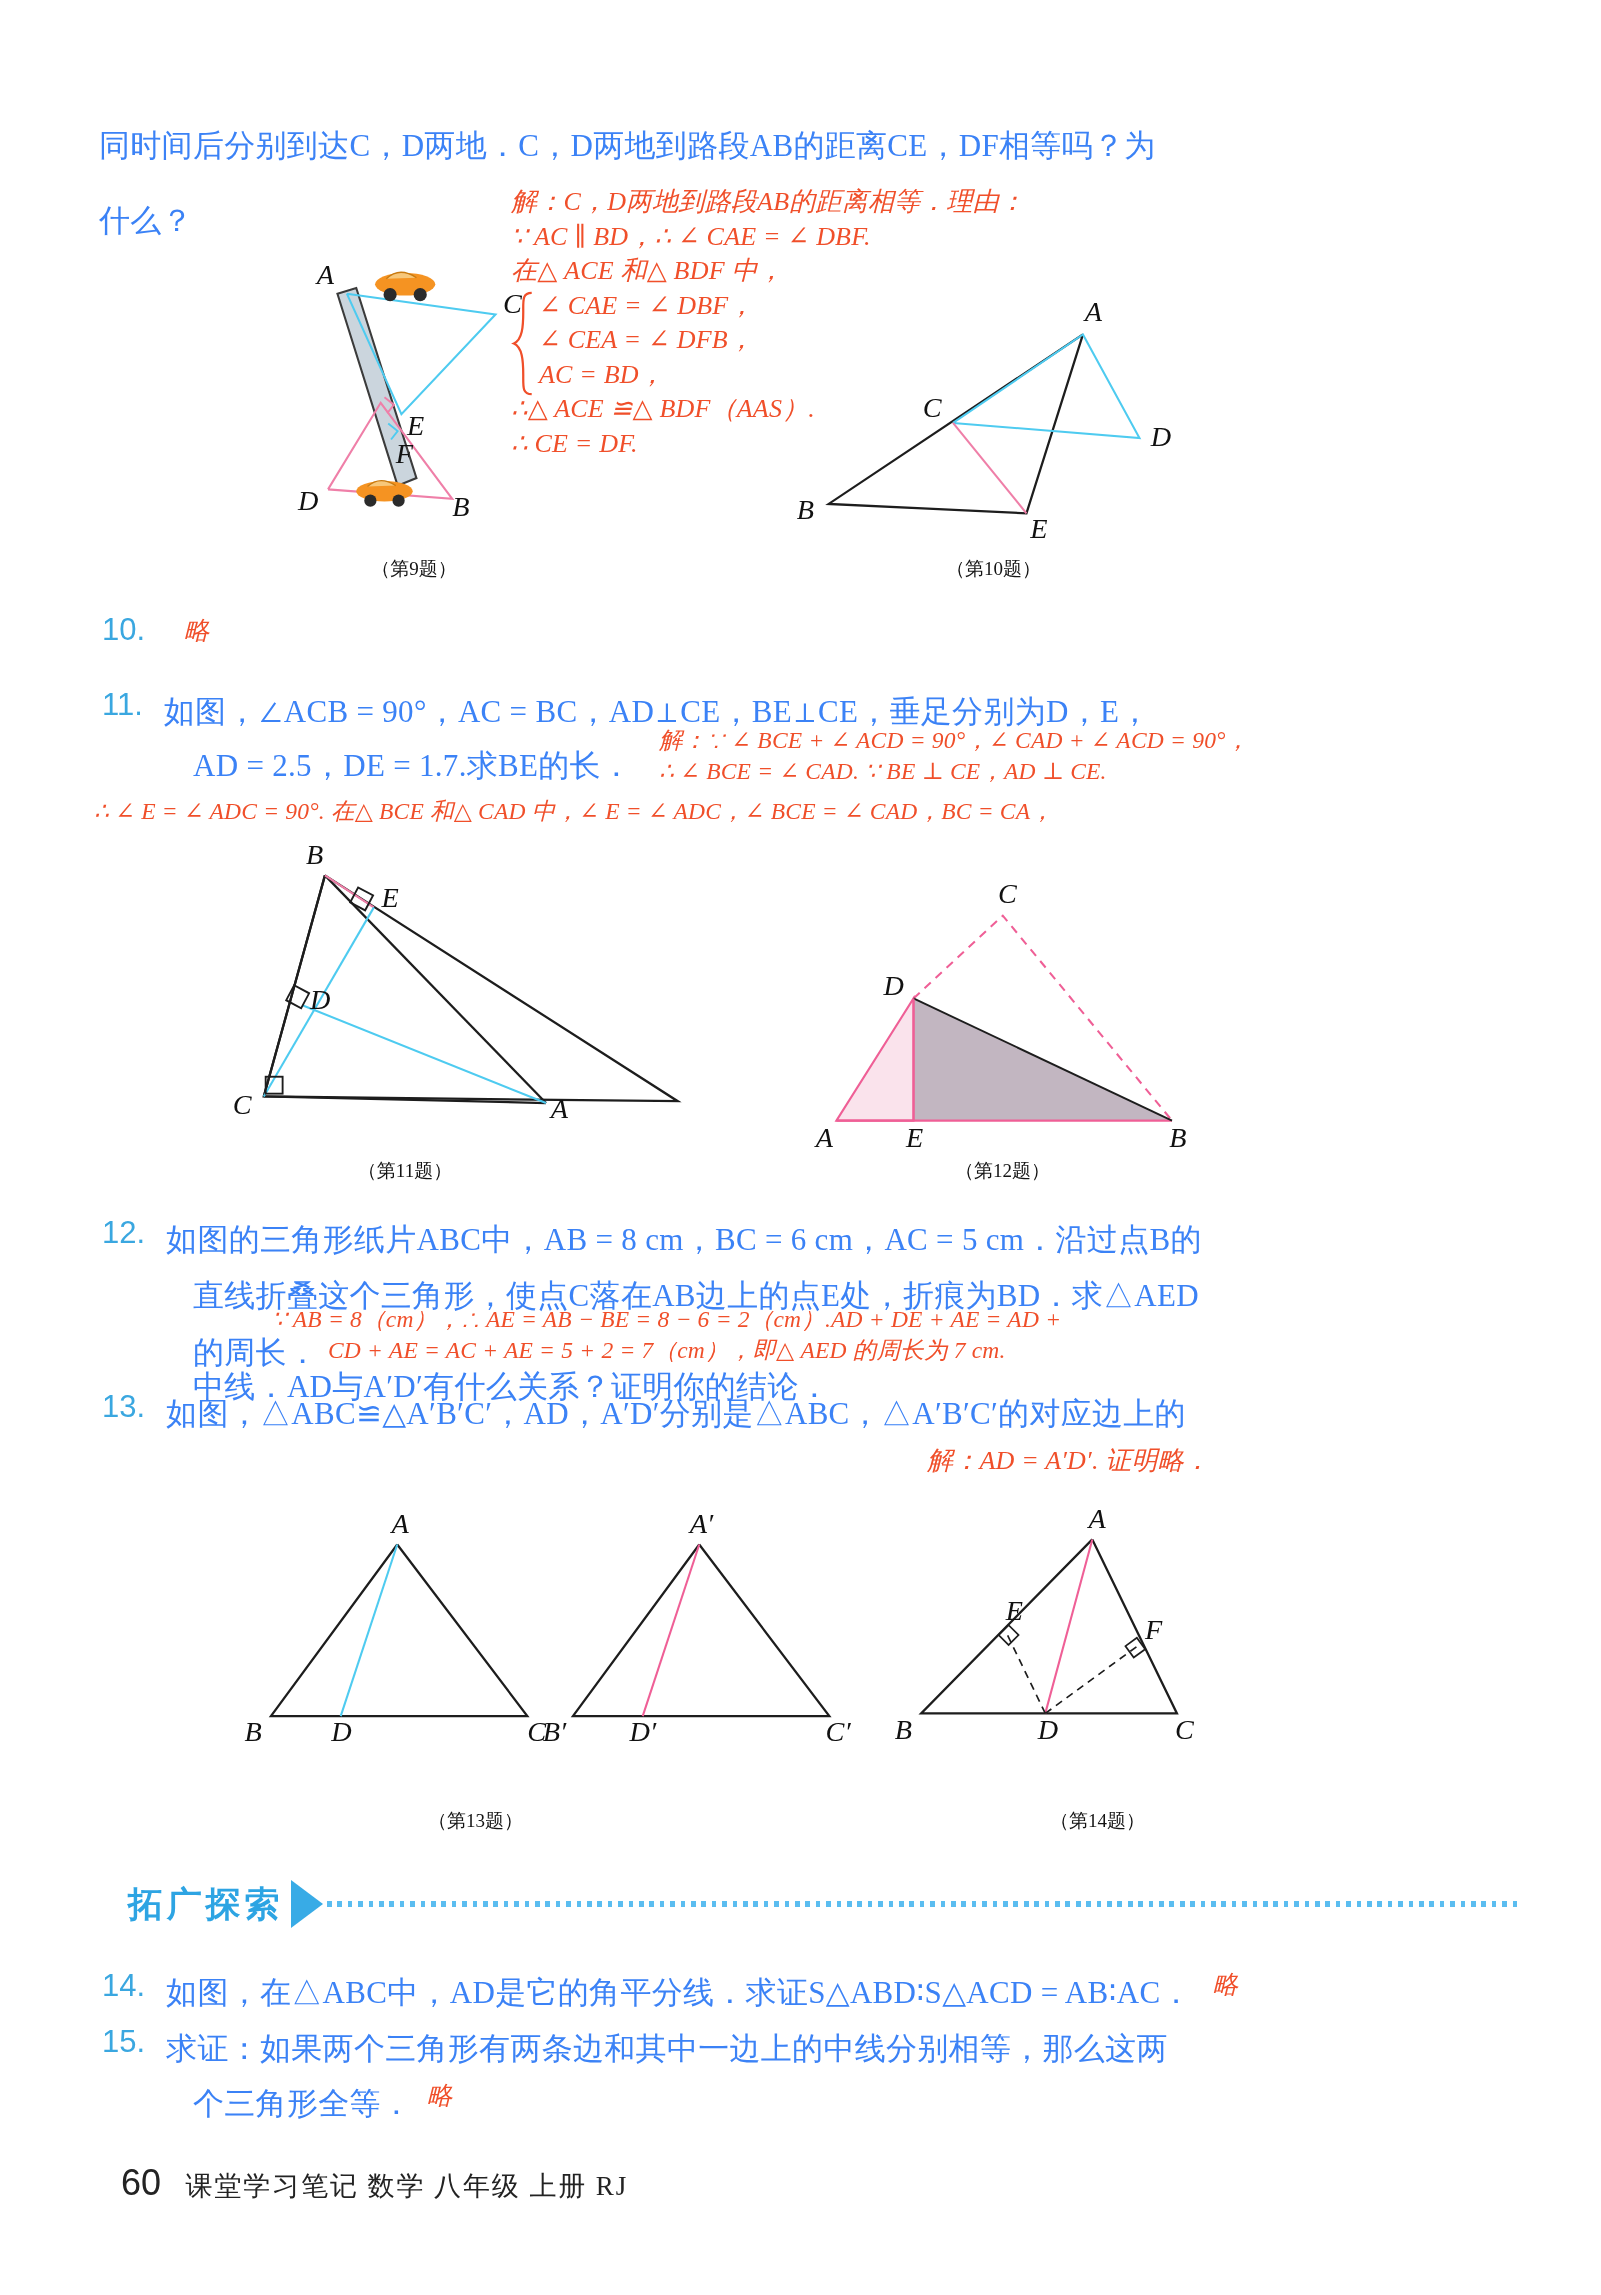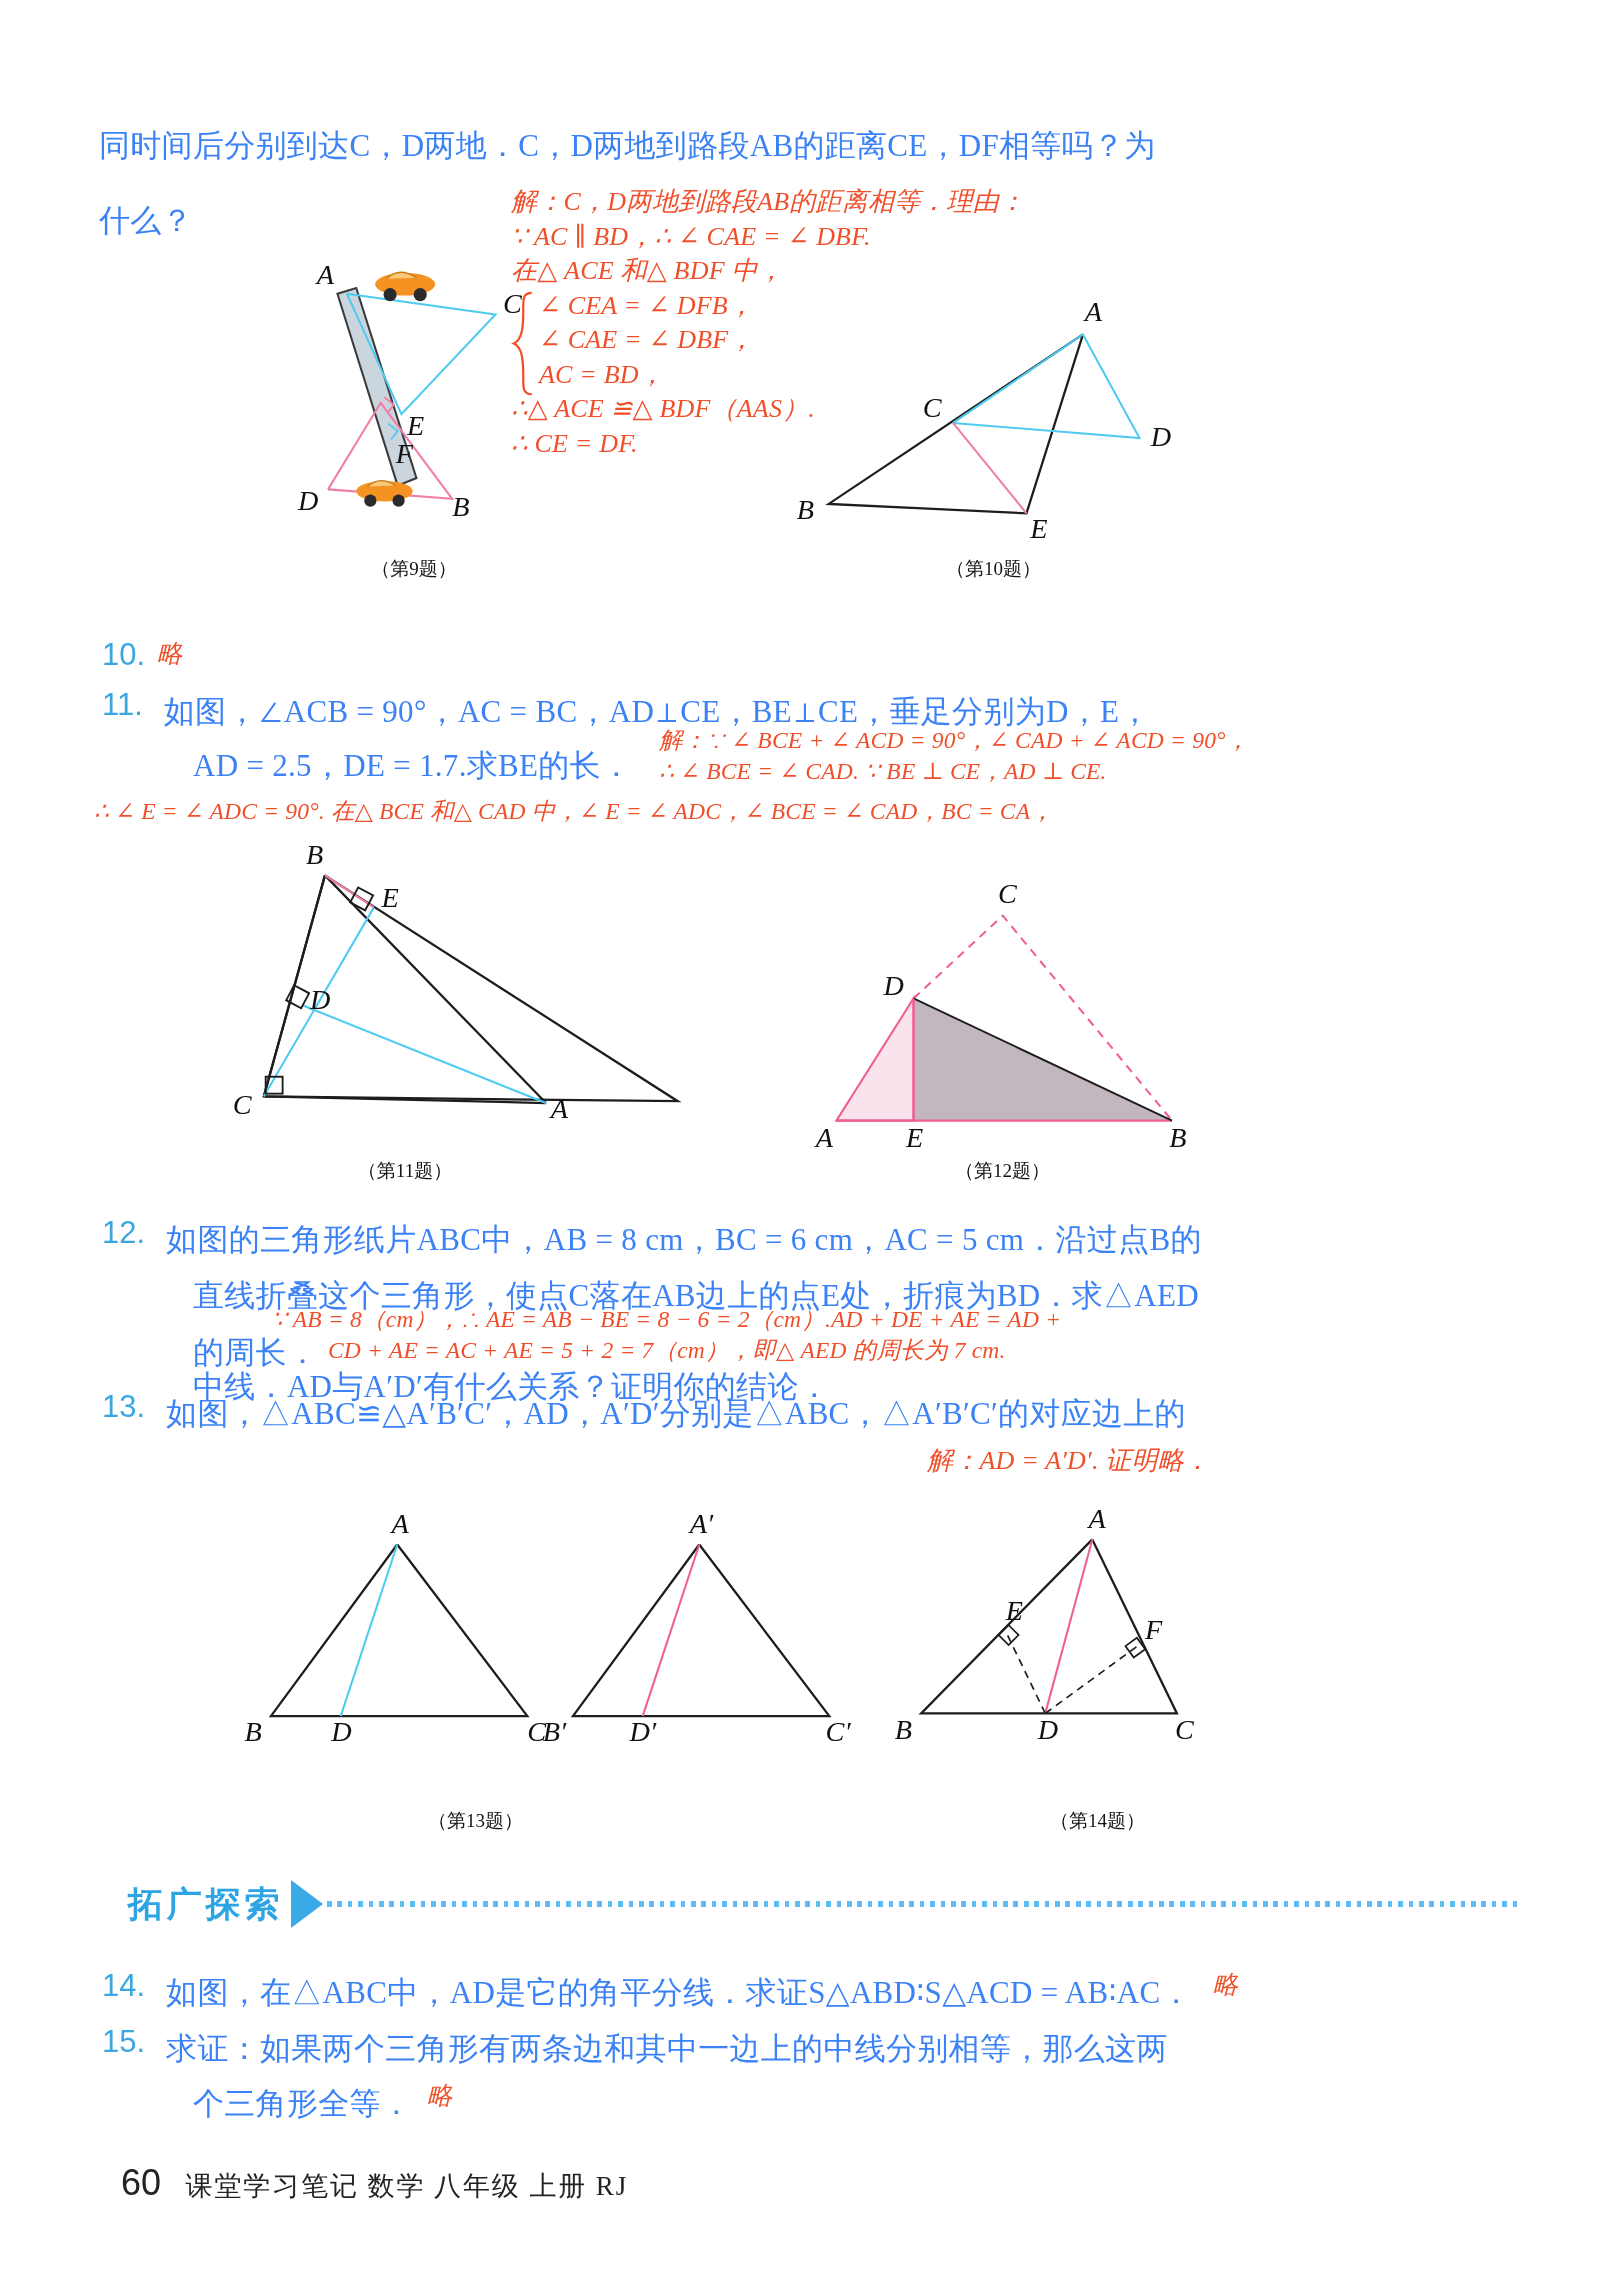--- a/index.html
+++ b/index.html
@@ -126,22 +126,22 @@
 
   <div class="abs" style="left:511px; top:185px;">
     <div class="red">解：C，D两地到路段AB的距离相等．理由：</div>
     <div class="red">∵ AC ∥ BD，∴ ∠ CAE = ∠ DBF.</div>
     <div class="red">在△ ACE 和△ BDF 中，</div>
     <div style="position:relative; padding-left:28px;">
 
       <svg class="abs" style="left:0px; top:1.9px;" width="24.5" height="105" viewBox="0 0 26 112">
         <path d="M22 2 C12 2 13 10 13 22 C13 38 12 52 3 56 C12 60 13 74 13 90 C13 102 12 110 22 110" fill="none" stroke="#f04f2a" stroke-width="2.4"></path>
       </svg>
+      <div class="red">∠ CAE = ∠ DBF，</div>
       <div class="red">∠ CEA = ∠ DFB，</div>
-      <div class="red">∠ CAE = ∠ DBF，</div>
       <div class="red">AC = BD，</div>
     </div>
     <div class="red">∴△ ACE ≌△ BDF（AAS）.</div>
     <div class="red">∴ CE = DF.</div>
   </div>
 
   <svg class="abs" style="left:311px; top:273px;" width="273" height="254" viewBox="0 0 290 270">
 
     <polygon points="28,22 48,16 112,218 92,226" fill="#cbd5dd" stroke="#3b3b3b" stroke-width="2.2"></polygon>
 
@@ -184,21 +184,21 @@
 
     <line x1="172" y1="104" x2="250" y2="200" stroke="#ef7fa8" stroke-width="2.2"></line>
     <text class="lbl" x="312" y="-4">A</text>
     <text class="lbl" x="140" y="98">C</text>
     <text class="lbl" x="382" y="128">D</text>
     <text class="lbl" x="6" y="206">B</text>
     <text class="lbl" x="254" y="226">E</text>
   </svg>
   <div class="abs cap" style="left:838px; top:556px; width:311px;">（第10题）</div>
 
-  <div class="abs" style="left:102px; top:637px; display:flex; align-items:flex-start; gap:12px;">
+  <div class="abs" style="left:102px; top:612px; display:flex; align-items:flex-end; gap:39px;">
     <span class="num-label">10.</span>
     <span class="red-lue">略</span>
   </div>
 
   <div class="abs" style="left:102px; top:687px; display:flex; align-items:flex-start; gap:21px;">
     <span class="num-label">11.</span>
     <span class="ptext">如图，∠ACB = 90°，AC = BC，AD⊥CE，BE⊥CE，垂足分别为D，E，</span>
   </div>
   <div class="abs ptext" style="left:193px; top:741px;">AD = 2.5，DE = 1.7.求BE的长．</div>
 

